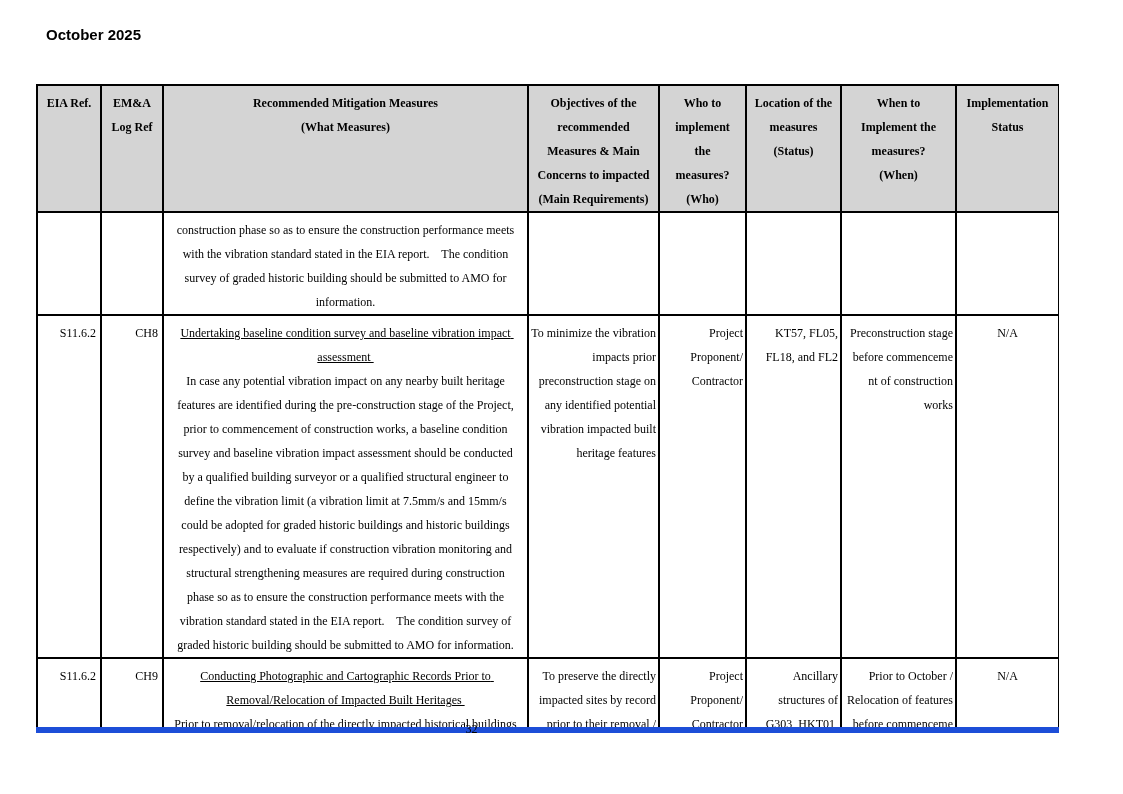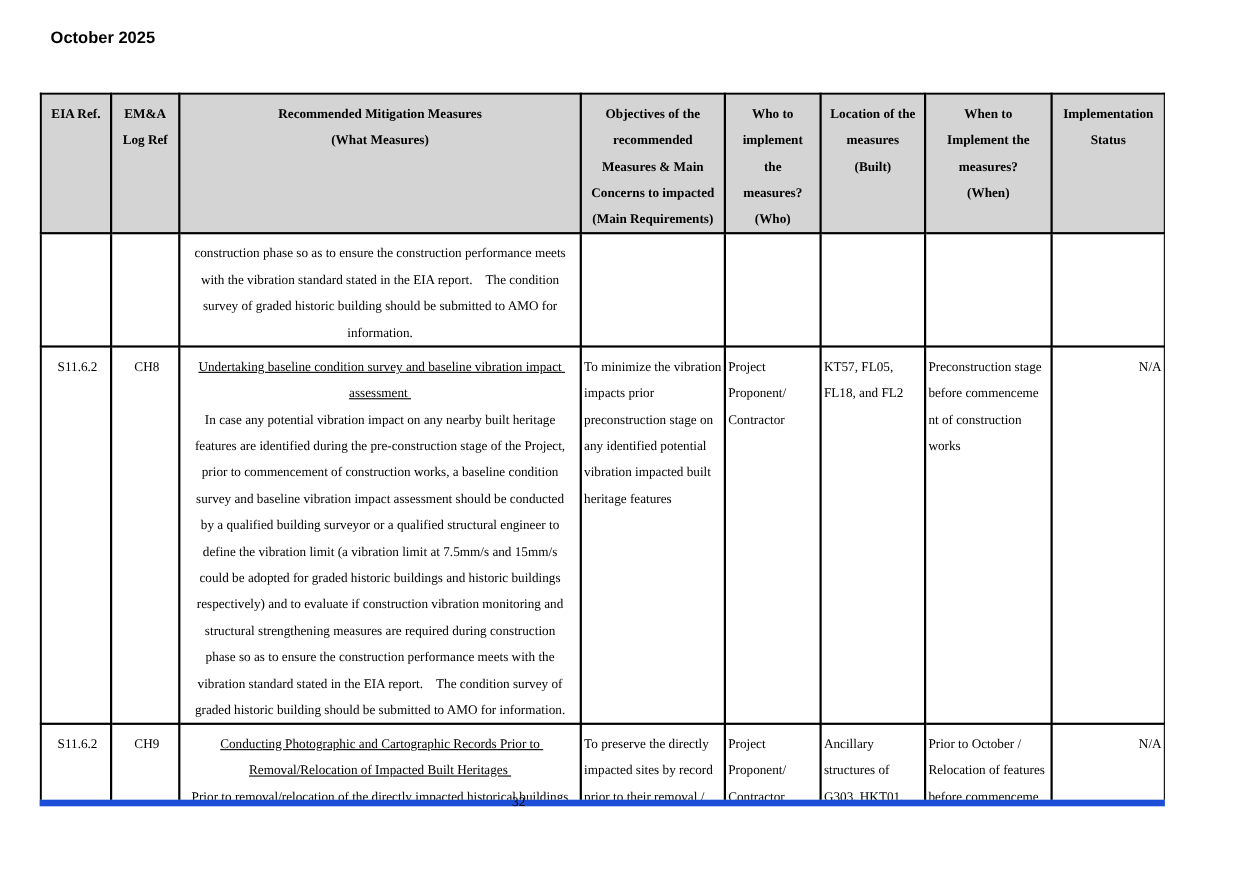--- a/index.html
+++ b/index.html
@@ -36,24 +36,24 @@
     line-height: 24px;
     font-weight: normal;
   }
   table.sched th {
     background: #d4d4d4;
     font-weight: bold;
     text-align: center;
     padding: 5px 3px 0 3px;
     height: 120px;
   }
-  td.c-ref, td.c-log { padding: 5px 4px 0 7px; text-align: center; }
+  td.c-ref, td.c-log { padding: 5px 4px 0 7px; text-align: right; }
   td.c-measures { padding: 5px 9px 0 9px; text-align: center; white-space: pre-wrap; }
-  td.c-center { padding: 5px 2px 0 2px; text-align: left; font-size: 11px; }
-  td.c-status { padding: 5px 2px 0 2px; text-align: right; }
+  td.c-center { padding: 5px 2px 0 2px; text-align: right; font-size: 11px; }
+  td.c-status { padding: 5px 2px 0 2px; text-align: center; }
   tr.r-cont  td { height: 98px; }
   tr.r-ch8   td { height: 337px; }
   .seg-underline { text-decoration: underline; }
   .page-number {
     position: absolute; top: 722px; left: 0; width: 943px;
     text-align: center; font-size: 12px;
   }
 </style>
 </head>
 <body>
@@ -97,21 +97,21 @@
         <th>
             <div>Who to</div>
             <div>implement</div>
             <div>the</div>
             <div>measures?</div>
             <div>(Who)</div>
           </th>
         <th>
             <div>Location of the</div>
             <div>measures</div>
-            <div>(Built)</div>
+            <div>(Status)</div>
           </th>
         <th>
             <div>When to</div>
             <div>Implement the</div>
             <div>measures?</div>
             <div>(When)</div>
           </th>
         <th>
             <div>Implementation</div>
             <div>Status</div>

